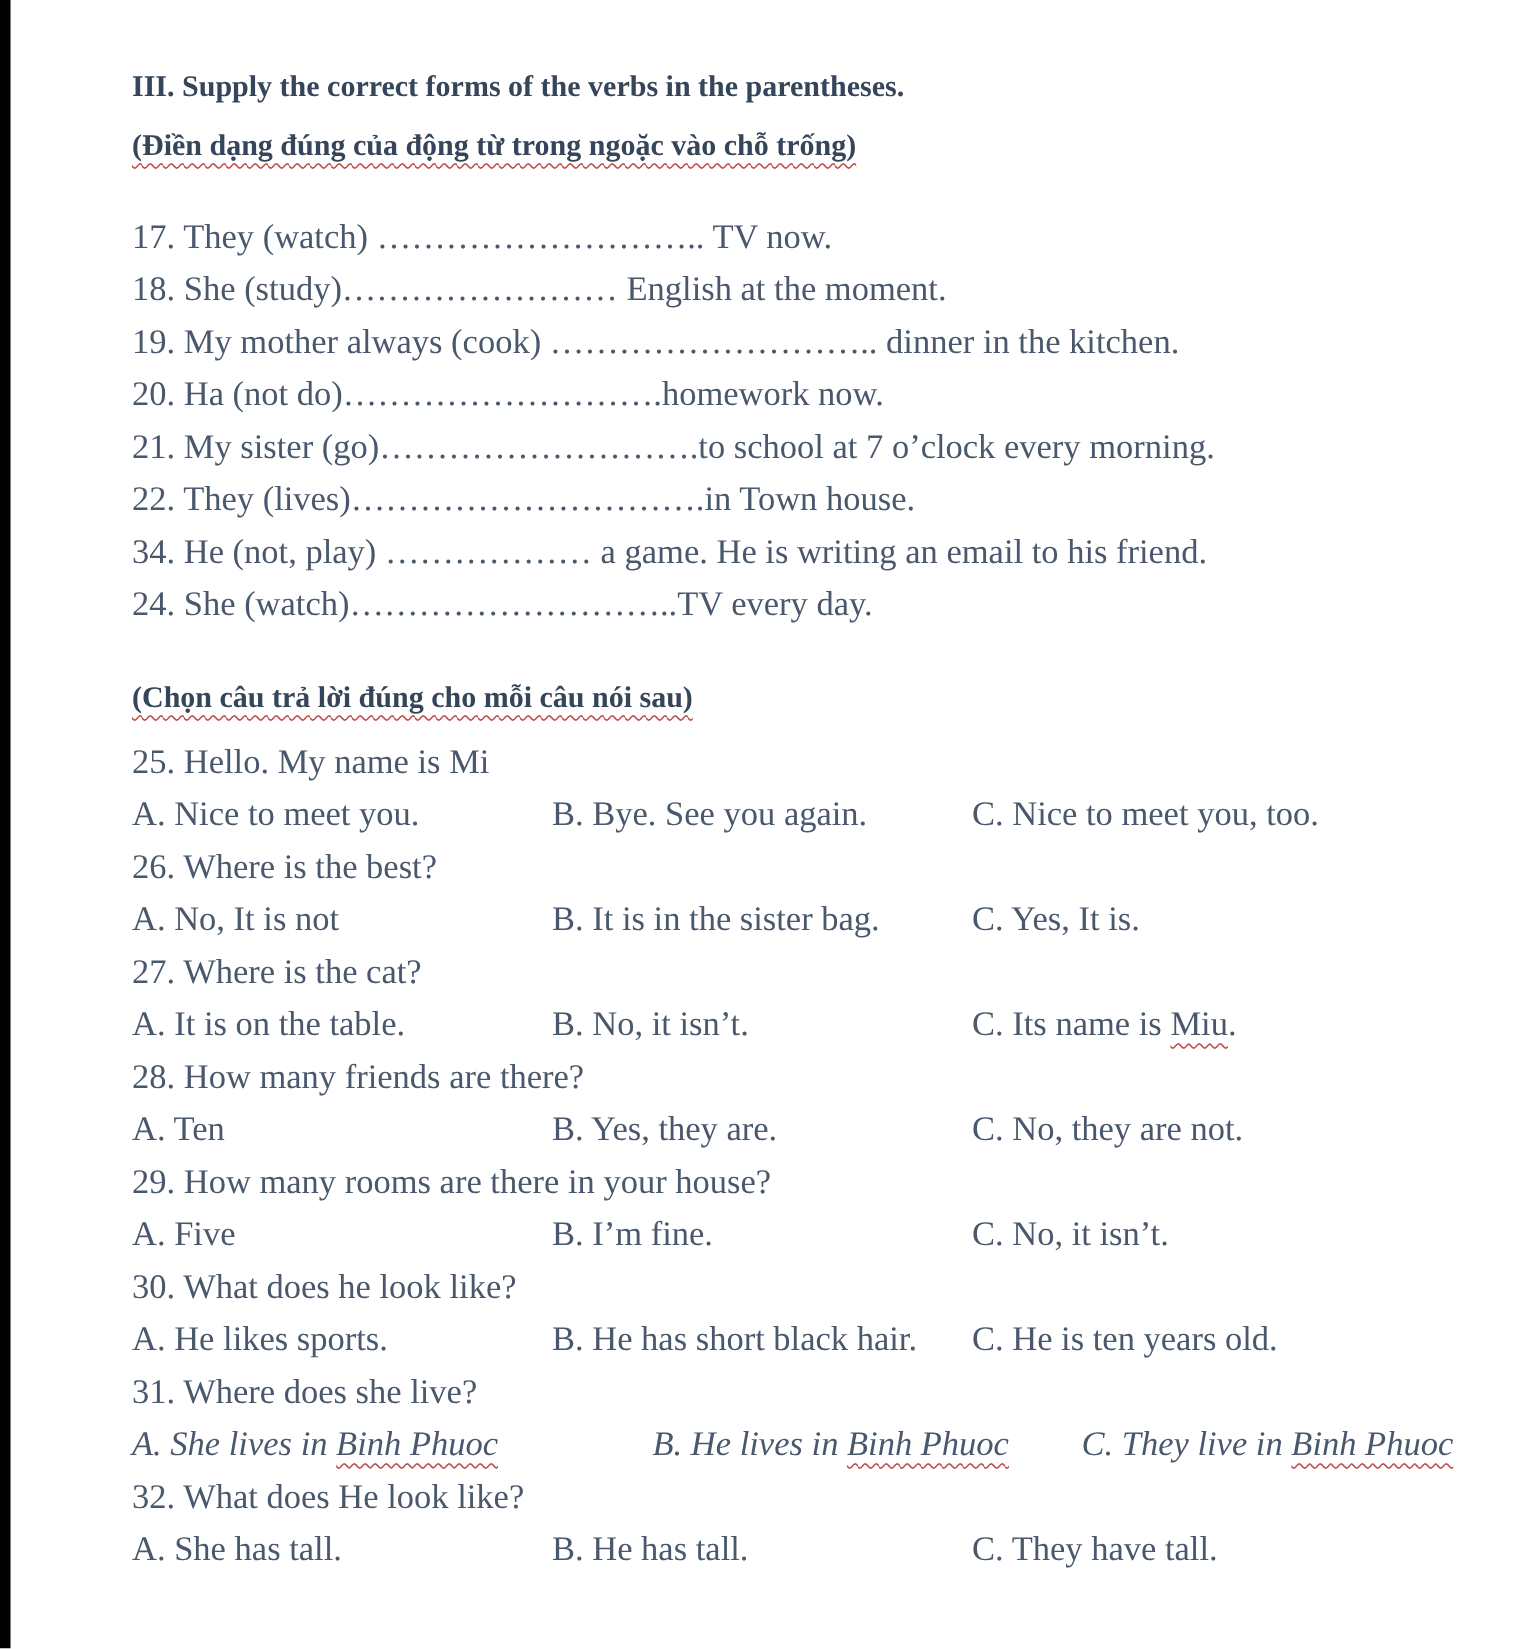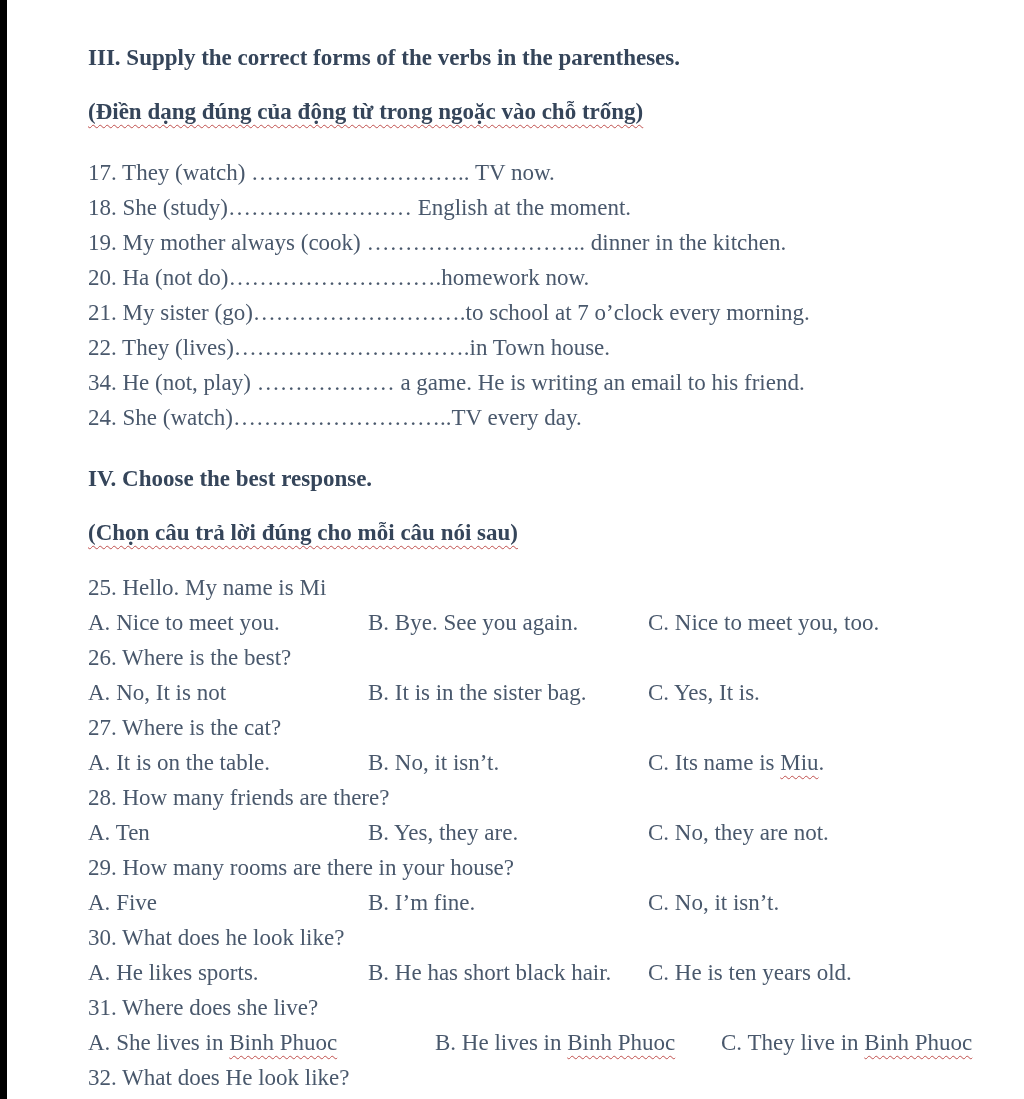--- a/index.html
+++ b/index.html
@@ -17,42 +17,42 @@
   }
   .content {
     position: absolute; left: 88px; top: 42px; width: 912px;
     color: #49586c;
     font-size: 23px;
     filter: blur(0.3px);
   }
   .heading {
     font-weight: bold;
     color: #35455a;
-    font-size: 23px;
+    font-size: 20px;
     line-height: 32px;
     white-space: nowrap;
   }
-  .subtitle { margin-top: 21px; line-height: 34px; }
+  .subtitle { margin-top: 6px; line-height: 34px; }
   .wavy {
     text-decoration: underline wavy #c0504d;
     text-decoration-thickness: 1px;
     text-underline-offset: 5px;
     text-decoration-skip-ink: none;
   }
   .fill-list { margin-top: 26px; }
   .q-line { line-height: 35px; white-space: nowrap; }
   .sec4 { margin-top: 28px; }
-  .q-list4 { margin-top: 20px; }
+  .q-list4 { margin-top: 8px; }
   .opt-row {
     display: grid;
     grid-template-columns: 280px 280px 1fr;
     line-height: 35px;
     white-space: nowrap;
   }
-  .opt-row.r31 { grid-template-columns: 347px 286px 1fr; }
+  .opt-row.r31 { grid-template-columns: 347px 286px 1fr; font-style: italic; }
   .opt { overflow: visible; }
 </style>
 </head>
 <body>
 
 <div class="edge-bar"></div>
 
 <div class="content">
 
   <div>
@@ -65,21 +65,20 @@
       <div class="q-line"><span>19.</span> <span>My mother always (cook) ……………………….. dinner in the kitchen.</span></div>
       <div class="q-line"><span>20.</span> <span>Ha (not do)……………………….homework now.</span></div>
       <div class="q-line"><span>21.</span> <span>My sister (go)……………………….to school at 7 o’clock every morning.</span></div>
       <div class="q-line"><span>22.</span> <span>They (lives)………………………….in Town house.</span></div>
       <div class="q-line"><span>34.</span> <span>He (not, play) ……………… a game. He is writing an email to his friend.</span></div>
       <div class="q-line"><span>24.</span> <span>She (watch)………………………..TV every day.</span></div>
     </div>
   </div>
 
   <div class="sec4">
-    <div class="heading">IV. Choose the best response.</div>
     <div class="heading subtitle"><span class="wavy">(Chọn câu trả lời đúng cho mỗi câu nói sau)</span></div>
 
     <div class="q-list4">
 
       <div class="q-line"><span>25.</span> <span>Hello. My name is Mi</span></div>
       <div class="opt-row">
         <span class="opt"><span>A.</span> <span>Nice to meet you.</span></span>
         <span class="opt"><span>B.</span> <span>Bye. See you again.</span></span>
         <span class="opt"><span>C.</span> <span>Nice to meet you, too.</span></span>
       </div>

